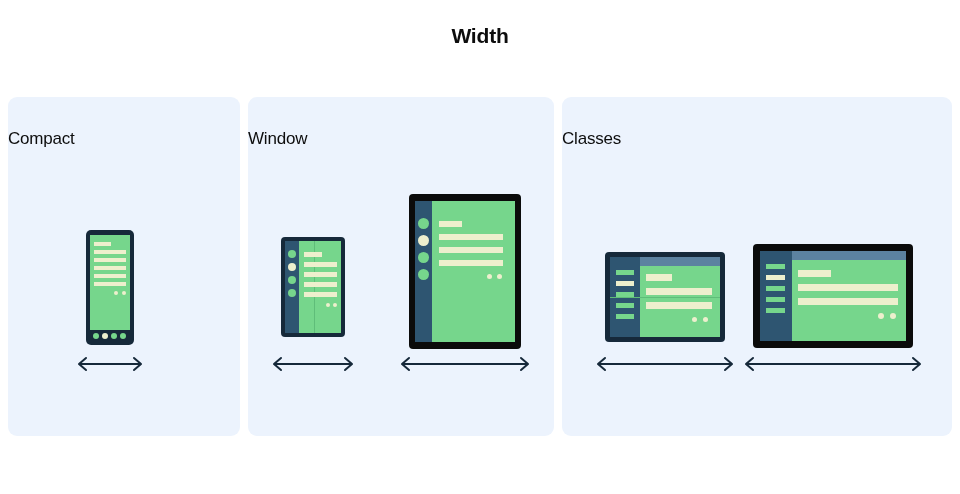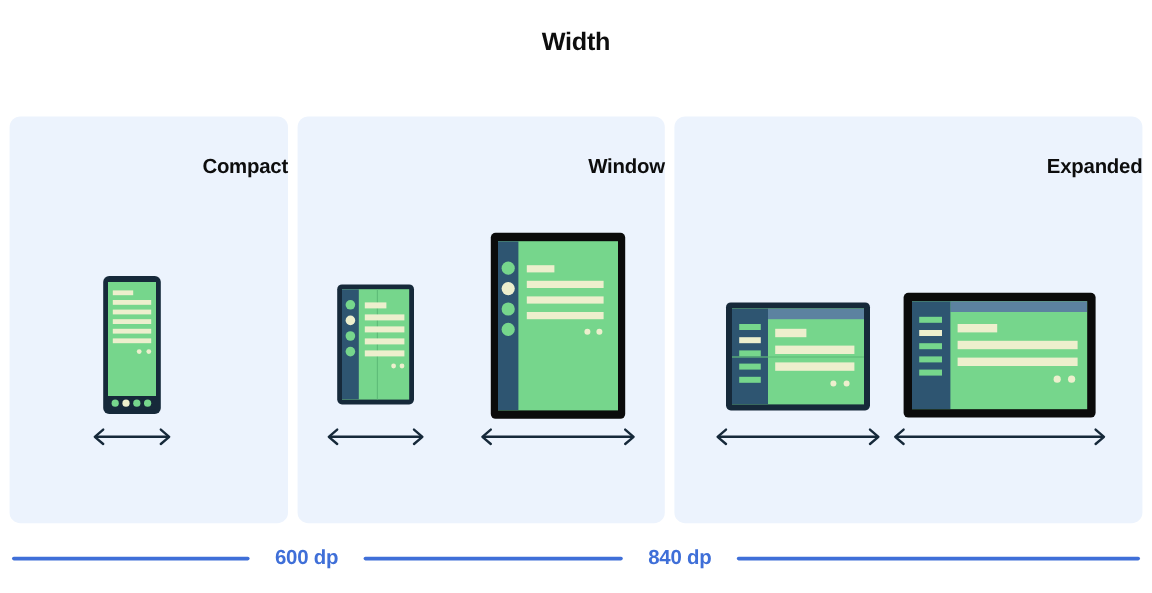--- a/index.html
+++ b/index.html
@@ -25,22 +25,22 @@
   
   .panel{
     position:absolute;top:97px;height:339px;
     background:#ecf3fd;border-radius:9px;
   }
   #panel-compact{left:8px;width:232px;}
   #panel-medium{left:248px;width:306px;}
   #panel-expanded{left:562px;width:390px;}
 
   .panel-title{
-    position:absolute;top:32px;left:0;width:100%;text-align:right;
-    font-size:17px;font-weight:bold;color:#0d0d0d;letter-spacing:-0.2px;
+    position:absolute;top:32px;left:0;width:100%;text-align:left;
+    font-size:17px;font-weight:normal;color:#0d0d0d;letter-spacing:-0.2px;
   }
 
   
   .dev{position:absolute;box-sizing:border-box;}
   .frame-navy{background:#16293a;}
   .frame-black{background:#0b0b0b;}
   .screen{position:absolute;background:#76d68c;overflow:hidden;}
   .rail{position:absolute;background:#2e5571;}
   .topbar{position:absolute;background:#5c82a0;}
   .line{position:absolute;background:#edefcd;}
@@ -151,21 +151,21 @@
     <div class="arrow" style="left:161px;top:258px;width:112px;">
       <svg width="142" height="18" viewBox="0 0 142 18" style="margin-left:-15px;">
         <line x1="9" y1="9" x2="133" y2="9" stroke="#16293a" stroke-width="2"></line>
         <polyline points="15,3 8,9 15,15" fill="none" stroke="#16293a" stroke-width="2" stroke-linecap="round" stroke-linejoin="round"></polyline>
         <polyline points="127,3 134,9 127,15" fill="none" stroke="#16293a" stroke-width="2" stroke-linecap="round" stroke-linejoin="round"></polyline>
       </svg>
     </div>
   </div>
 
   <div class="panel" id="panel-expanded">
-    <div class="panel-title">Expanded</div>
+    <div class="panel-title">Classes</div>
 
     <div class="dev frame-navy" style="left:43px;top:155px;width:120px;height:90px;border-radius:4px;">
       <div class="screen" style="left:5px;top:5px;width:110px;height:80px;">
         <div class="topbar" style="left:30px;top:0;width:80px;height:9px;"></div>
         <div class="rail" style="left:0;top:0;width:30px;height:80px;">
           <div class="line" style="left:6px;top:13px;width:18px;height:5px;background:#76d68c;"></div>
           <div class="line" style="left:6px;top:24px;width:18px;height:5px;"></div>
           <div class="line" style="left:6px;top:35px;width:18px;height:5px;background:#76d68c;"></div>
           <div class="line" style="left:6px;top:46px;width:18px;height:5px;background:#76d68c;"></div>
           <div class="line" style="left:6px;top:57px;width:18px;height:5px;background:#76d68c;"></div>
@@ -207,21 +207,14 @@
 
     <div class="arrow" style="left:191px;top:258px;width:160px;">
       <svg width="190" height="18" viewBox="0 0 190 18" style="margin-left:-15px;">
         <line x1="9" y1="9" x2="181" y2="9" stroke="#16293a" stroke-width="2"></line>
         <polyline points="15,3 8,9 15,15" fill="none" stroke="#16293a" stroke-width="2" stroke-linecap="round" stroke-linejoin="round"></polyline>
         <polyline points="175,3 182,9 175,15" fill="none" stroke="#16293a" stroke-width="2" stroke-linecap="round" stroke-linejoin="round"></polyline>
       </svg>
     </div>
   </div>
 
-  <div class="dp-row">
-    <div class="dp-line" style="left:10px;width:198px;"></div>
-    <div class="dp-label" style="left:213px;width:85px;">600 dp</div>
-    <div class="dp-line" style="left:303px;width:216px;"></div>
-    <div class="dp-label" style="left:524px;width:85px;">840 dp</div>
-    <div class="dp-line" style="left:614px;width:336px;"></div>
-  </div>
 
 </div>
 
 </body></html>

